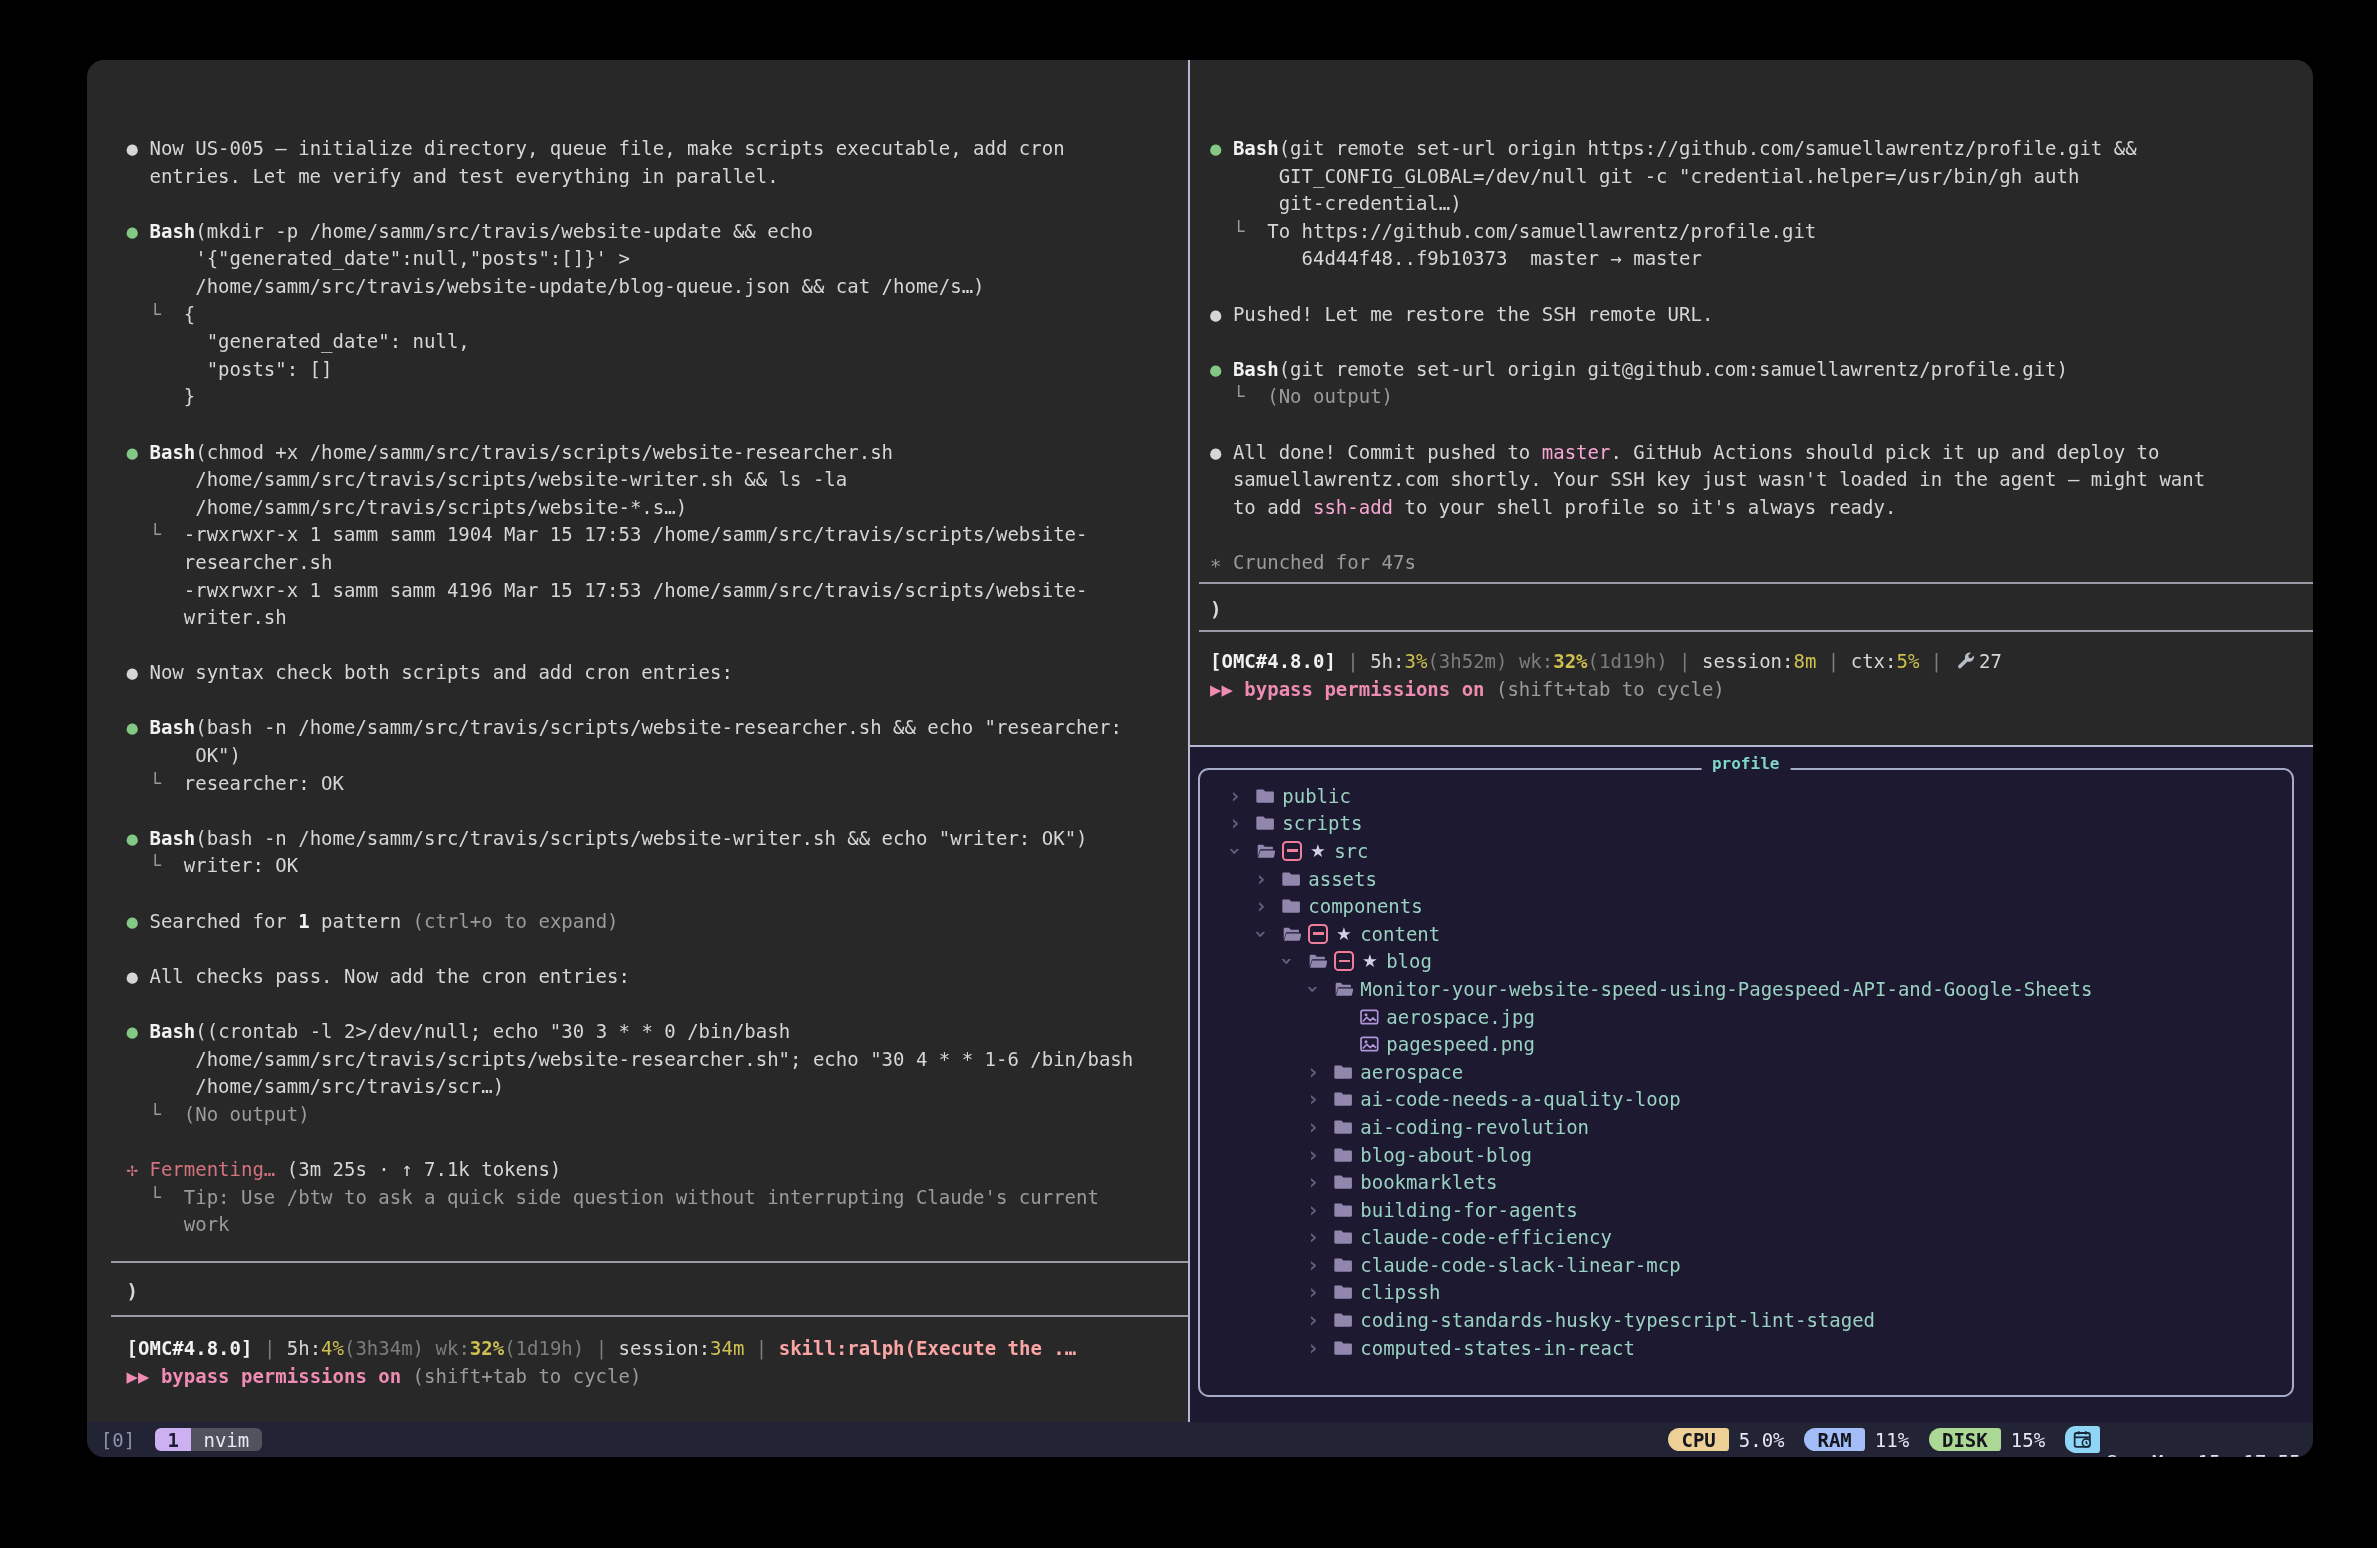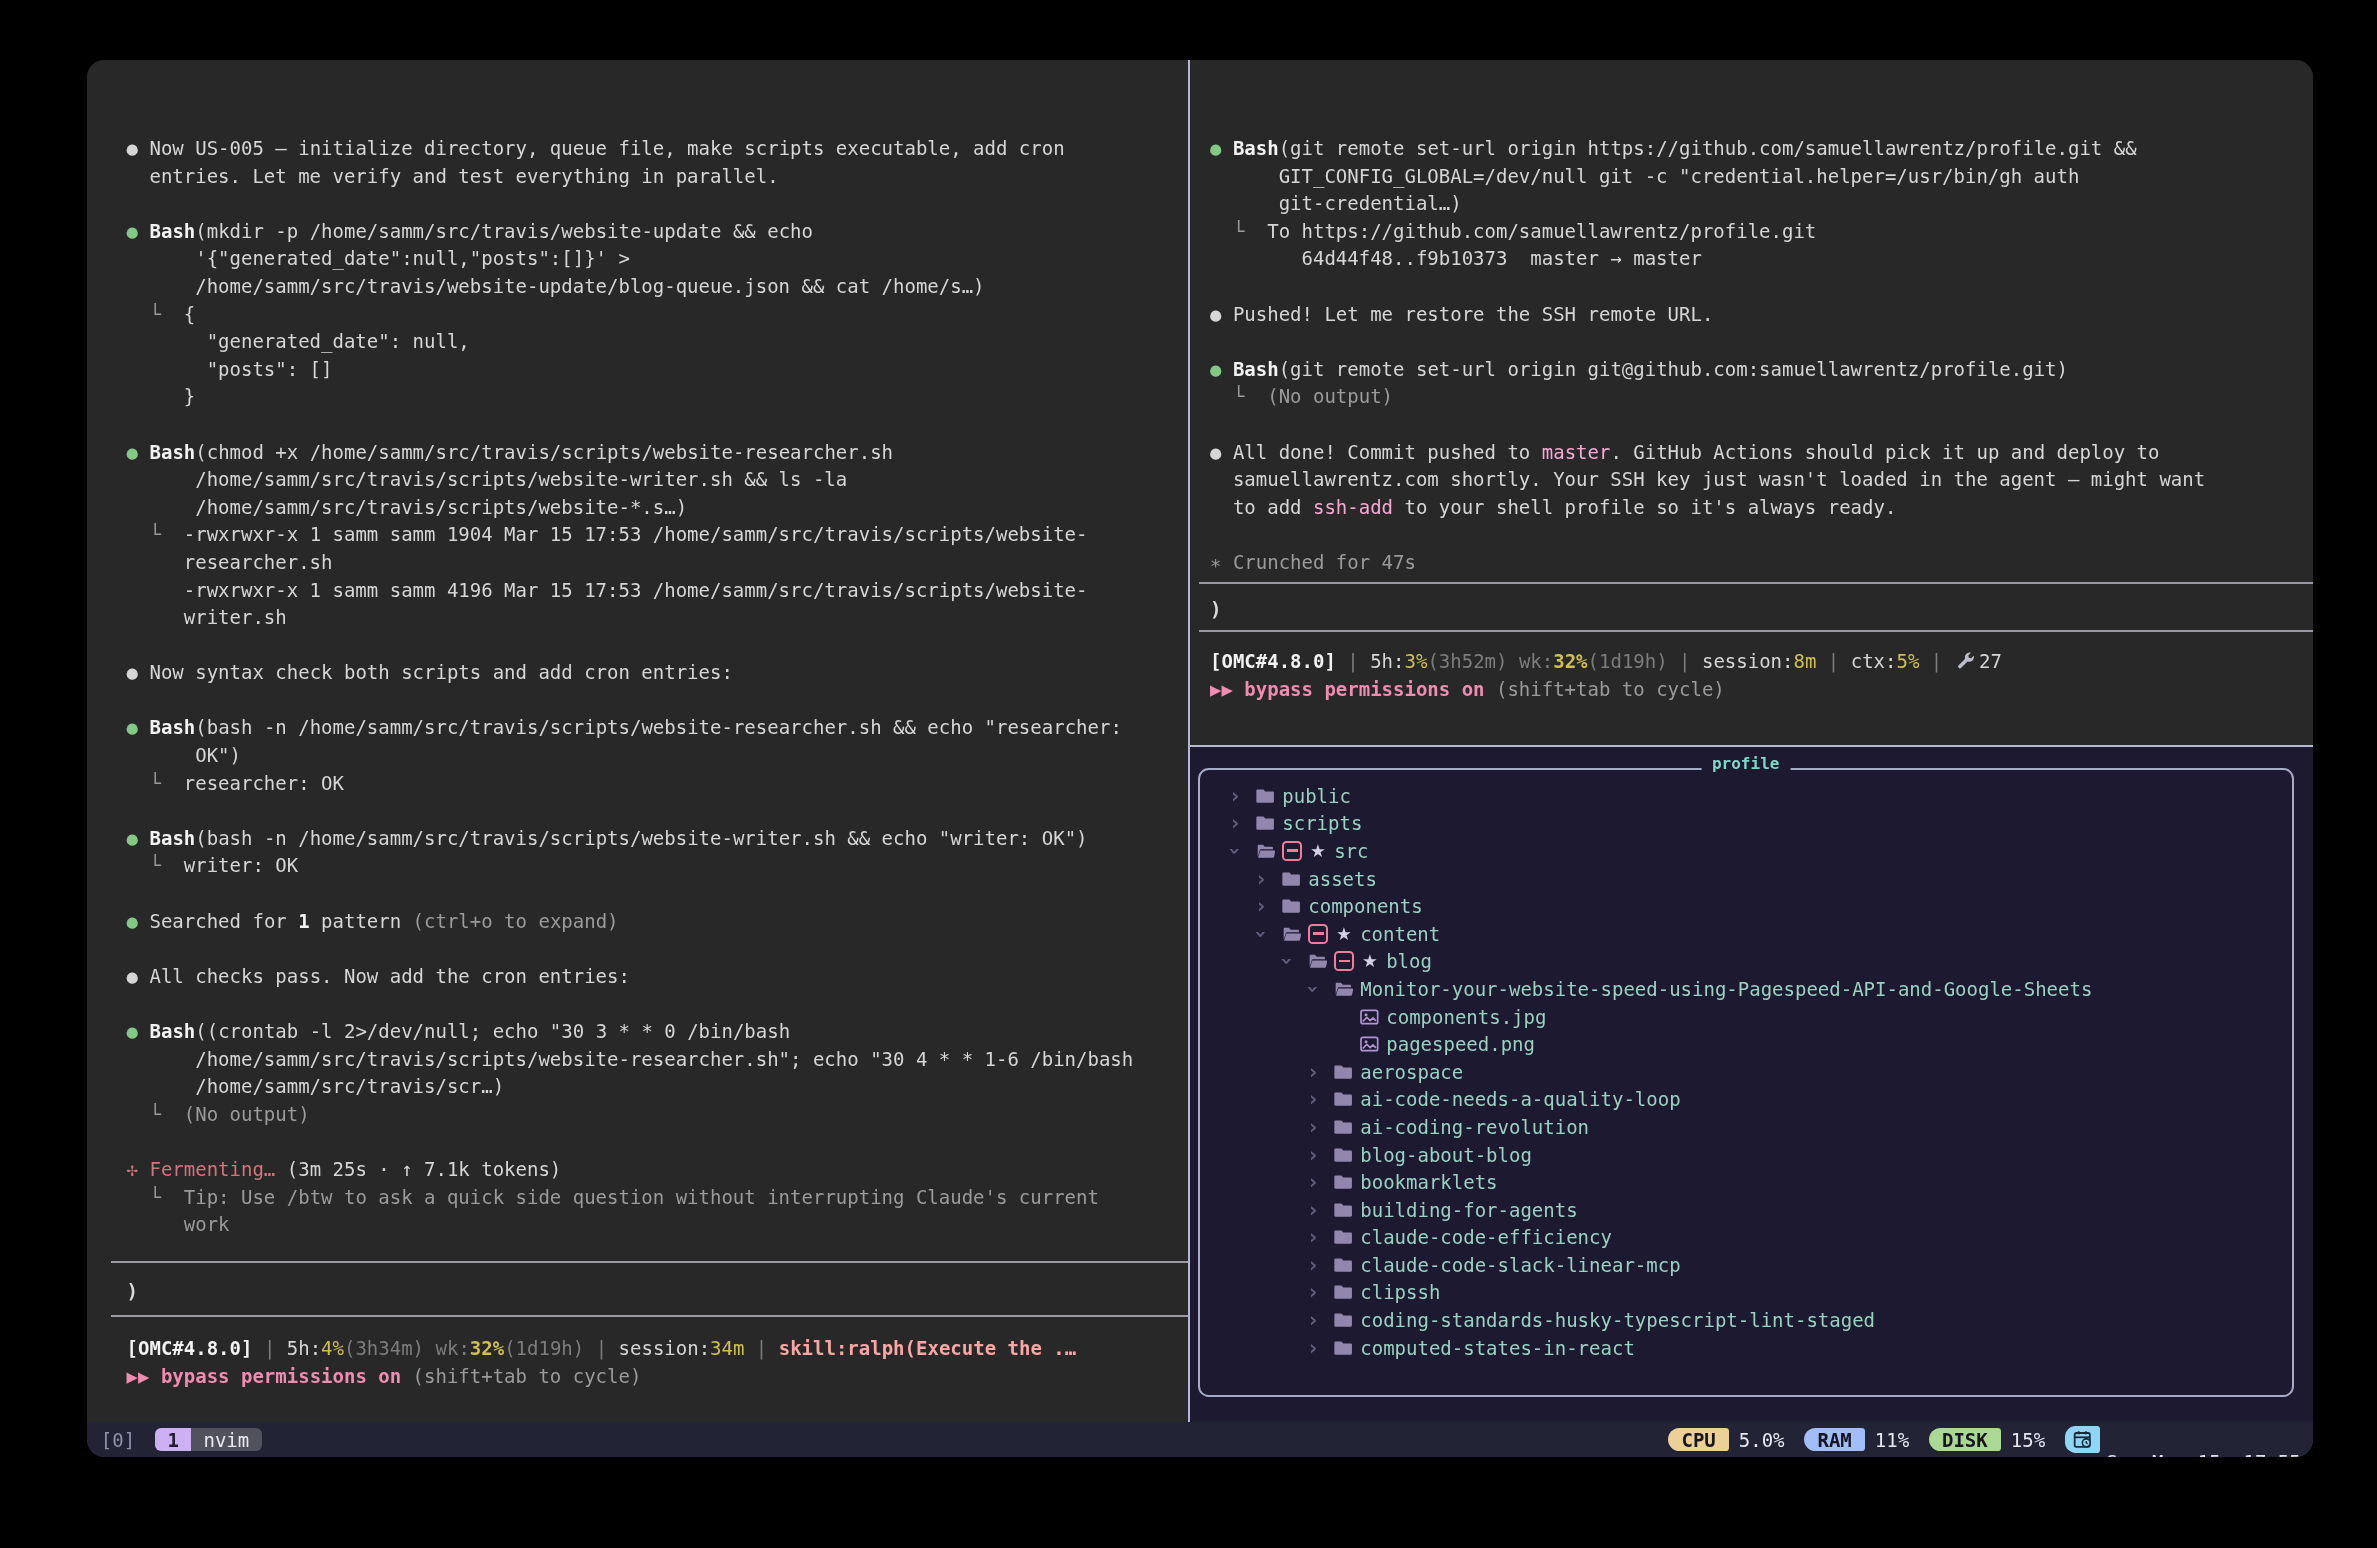--- a/index.html
+++ b/index.html
@@ -169,21 +169,21 @@
               <span class="tlabel">Monitor-your-website-speed-using-Pagespeed-API-and-Google-Sheets</span>
             </div>
             <div class="trow" style="padding-left: 159px;">
               <span class="ficon">
                 <svg viewBox="0 0 24 24">
                   <rect x="2" y="4" width="20" height="16" rx="2.4" fill="none" stroke="#b195d8" stroke-width="2"></rect>
                   <circle cx="8" cy="9.4" r="1.8" fill="#b195d8"></circle>
                   <path d="M4 17.4l5-5 4 4 3.4-3.4 3.6 3.6" fill="none" stroke="#b195d8" stroke-width="2"></path>
                 </svg>
               </span>
-              <span class="tlabel">components.jpg</span>
+              <span class="tlabel">aerospace.jpg</span>
             </div>
             <div class="trow" style="padding-left: 159px;">
               <span class="ficon">
                 <svg viewBox="0 0 24 24">
                   <rect x="2" y="4" width="20" height="16" rx="2.4" fill="none" stroke="#b195d8" stroke-width="2"></rect>
                   <circle cx="8" cy="9.4" r="1.8" fill="#b195d8"></circle>
                   <path d="M4 17.4l5-5 4 4 3.4-3.4 3.6 3.6" fill="none" stroke="#b195d8" stroke-width="2"></path>
                 </svg>
               </span>
               <span class="tlabel">pagespeed.png</span>

